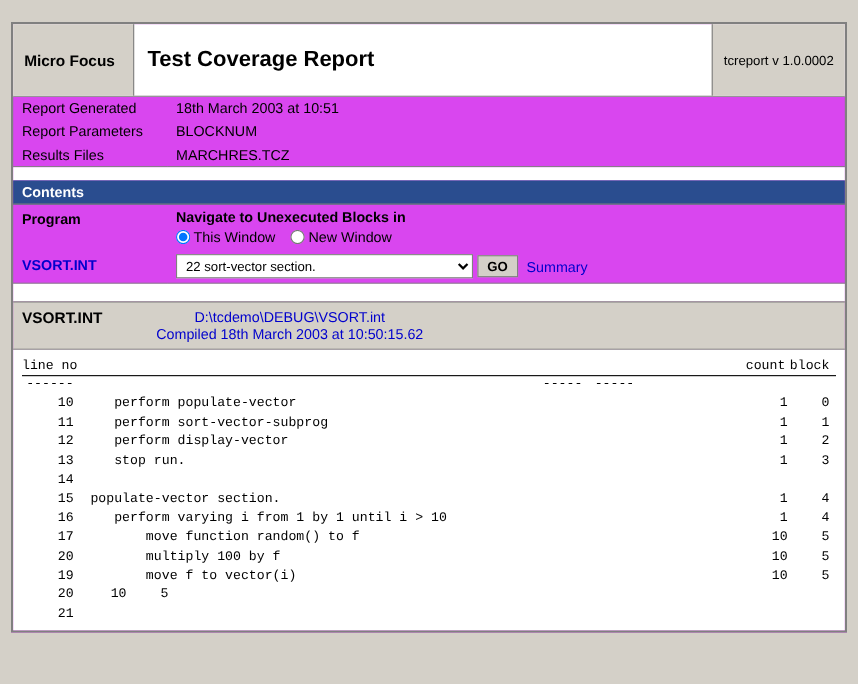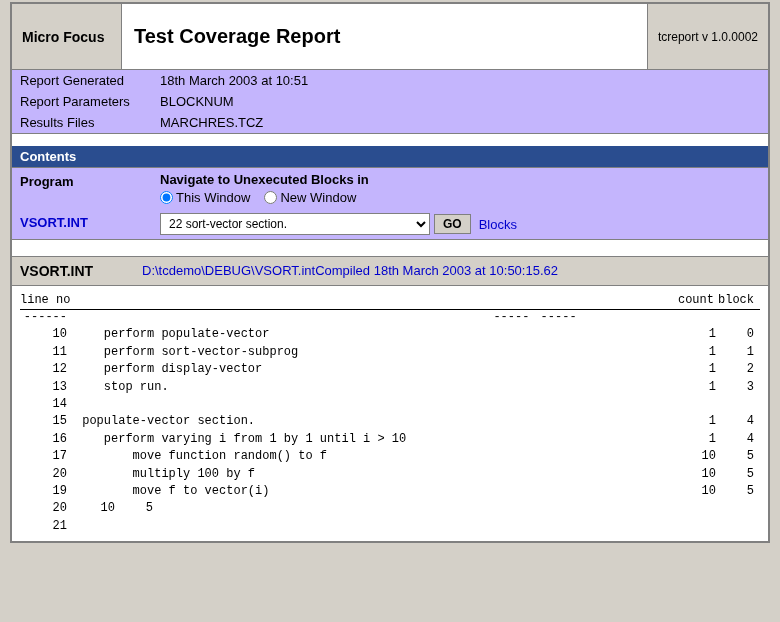--- a/index.html
+++ b/index.html
@@ -6,23 +6,23 @@
     body {
       font-family: Arial, sans-serif;
       font-size: 13px;
       background: #d4d0c8;
       width: 780px;
       height: 622px;
       overflow: hidden;
     }
     .main-container {
       width: 760px;
-      margin: 2px auto;
+      margin: 20px auto;
       border: 2px solid #808080;
-      background: #c4b5fd;
+      background: #d946ef;
     }
     
     .header {
       display: flex;
       align-items: stretch;
       background: #ffffff;
       border-bottom: 1px solid #808080;
     }
     .header-brand {
       background: #d4d0c8;
@@ -167,21 +167,21 @@
       align-items: flex-start;
       gap: 12px;
     }
     .vsort-title {
       font-weight: bold;
       font-size: 14px;
       min-width: 110px;
     }
     .vsort-info {
       display: flex;
-      flex-direction: row;
+      flex-direction: column;
       align-items: center;
     }
     .vsort-file-link {
       color: #0000cc;
       text-decoration: none;
       font-size: 13px;
     }
     .vsort-compiled {
       color: #0000cc;
       font-size: 13px;
@@ -275,21 +275,21 @@
     <tr class="vsort-row">
       <td>
         <a href="#" class="vsort-link">VSORT.INT</a>
       </td>
       <td>
         <div class="select-wrapper">
           <select class="dropdown-select">
             <option>22 sort-vector section.</option>
           </select>
           <button class="go-button">GO</button>
-          <a href="#" class="summary-link">Blocks</a>
+          <a href="#" class="summary-link">Summary</a>
         </div>
       </td>
     </tr>
   </tbody>
     </table>
 
   <div class="spacer2"></div>
 
   <div class="vsort-section">
     <div class="vsort-title">VSORT.INT</div>

